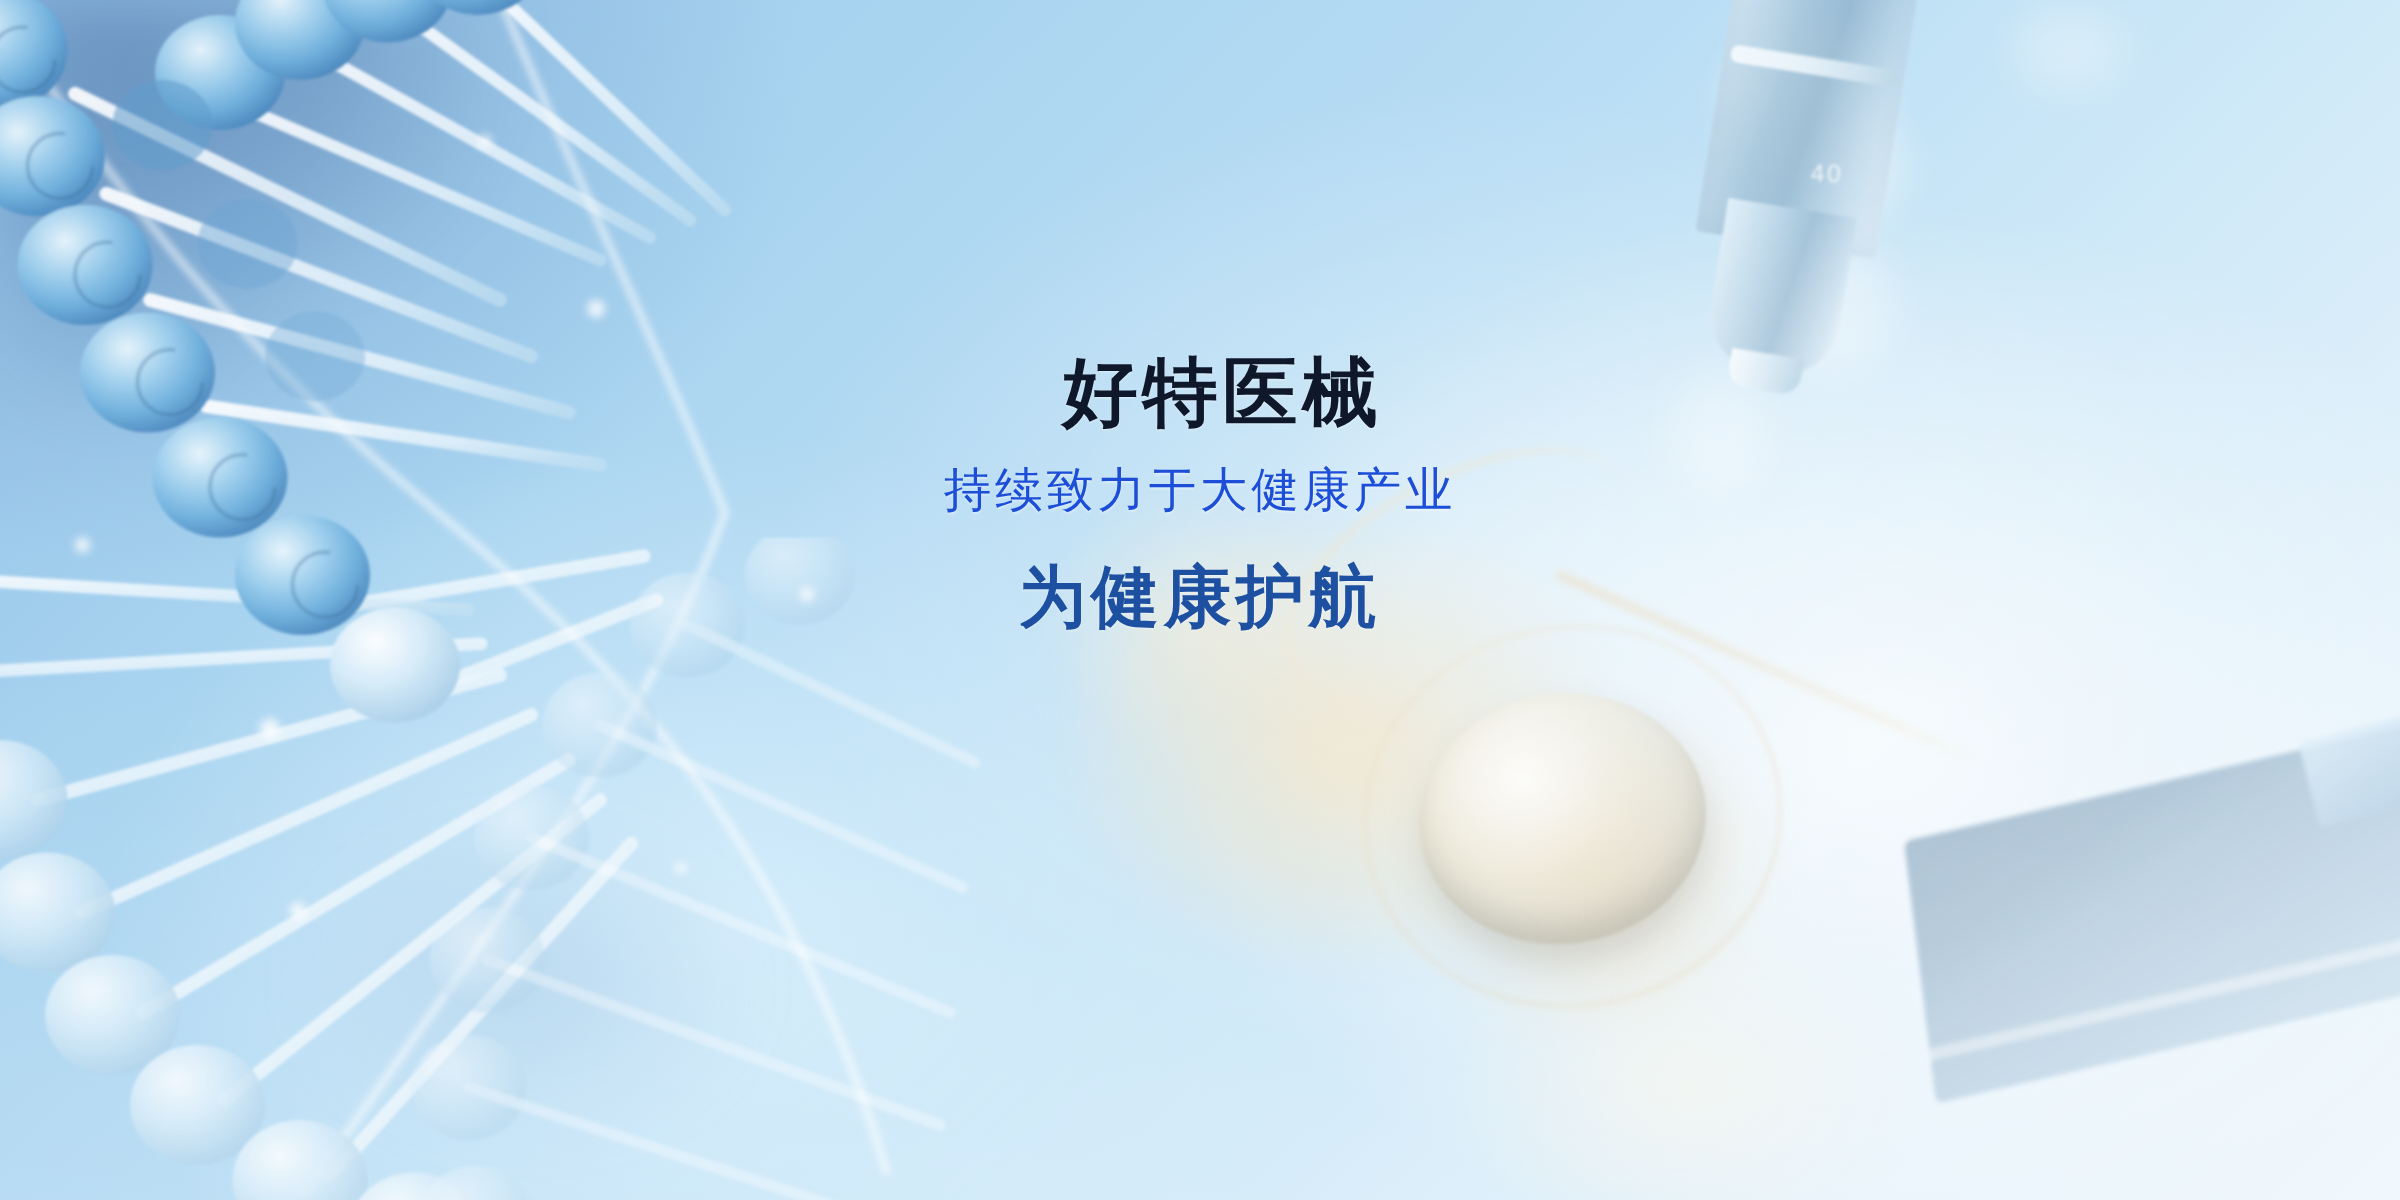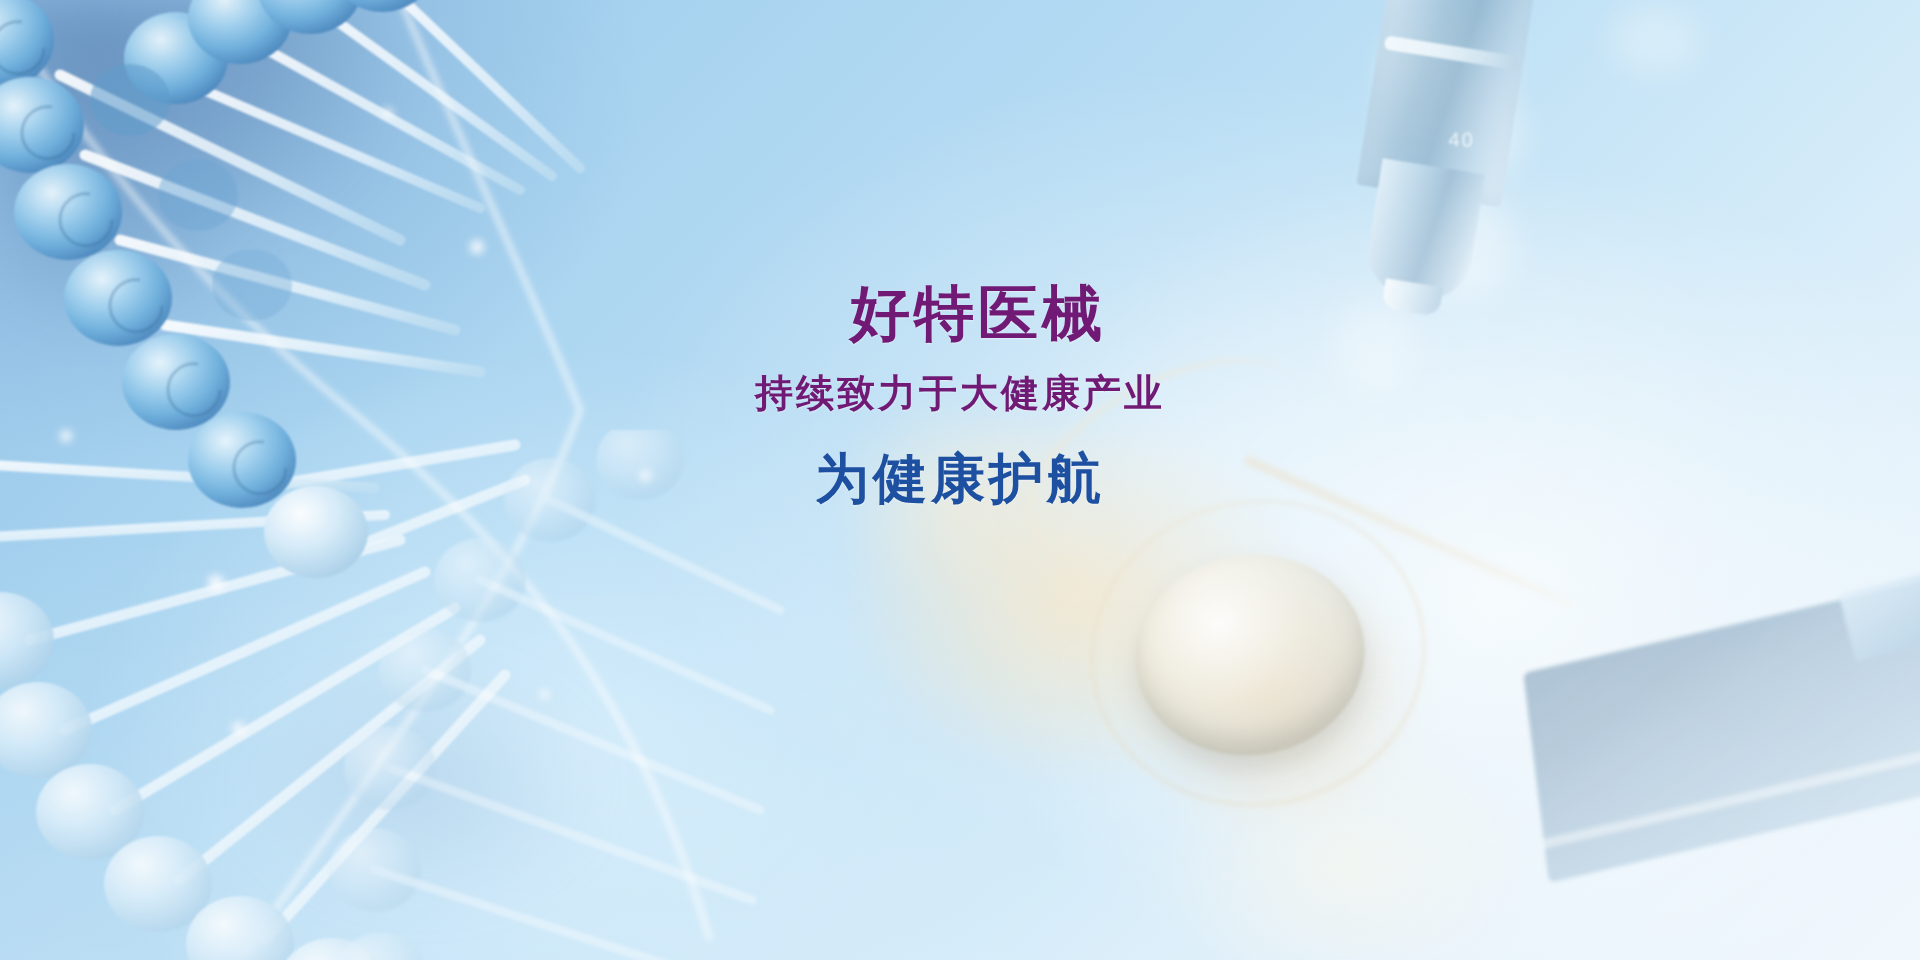--- a/index.html
+++ b/index.html
@@ -158,31 +158,31 @@
     left:0;right:0;
     top:282px;
     text-align:center;
     z-index:20;
   }
   #title{
     font-size:60px;
     font-weight:bold;
     letter-spacing:4px;
     line-height:1.08;
-    color:#701a75;
+    color:#0f172a;
     margin:0 0 26px 0;
     text-shadow:0 1px 2px rgba(255,255,255,.45);
     padding-left:36px;
   }
   #subtitle{
     font-size:38px;
-    font-weight:700;
+    font-weight:400;
     letter-spacing:3px;
     line-height:1.1;
-    color:#701a75;
+    color:#1d4ed8;
     margin:0 0 34px 0;
     text-shadow:0 1px 2px rgba(255,255,255,.40);
   }
   #tagline{
     font-size:54px;
     font-weight:bold;
     letter-spacing:4px;
     line-height:1.1;
     color:#1e50a2;
     margin:0;

